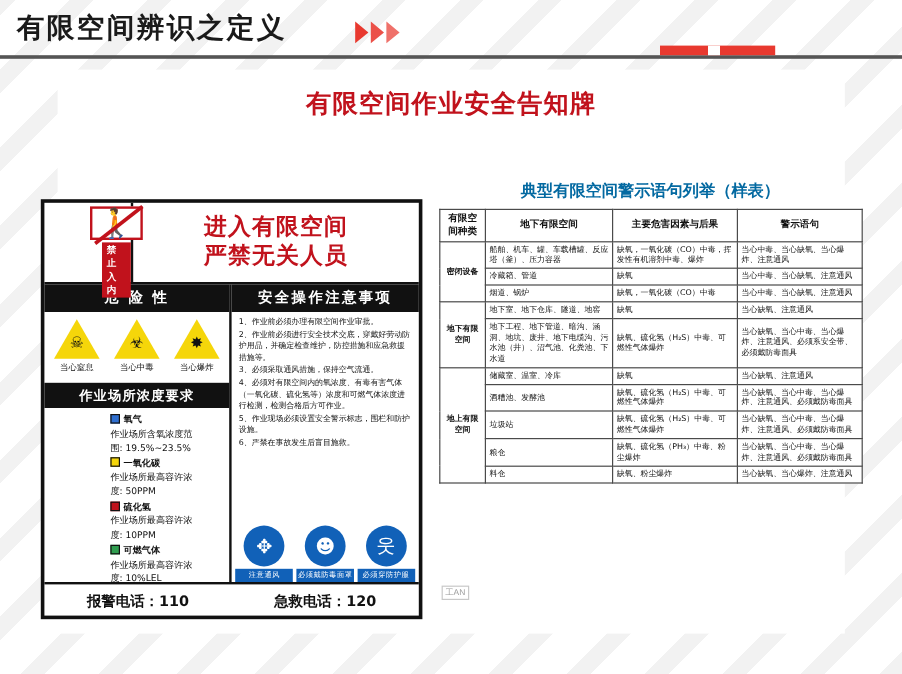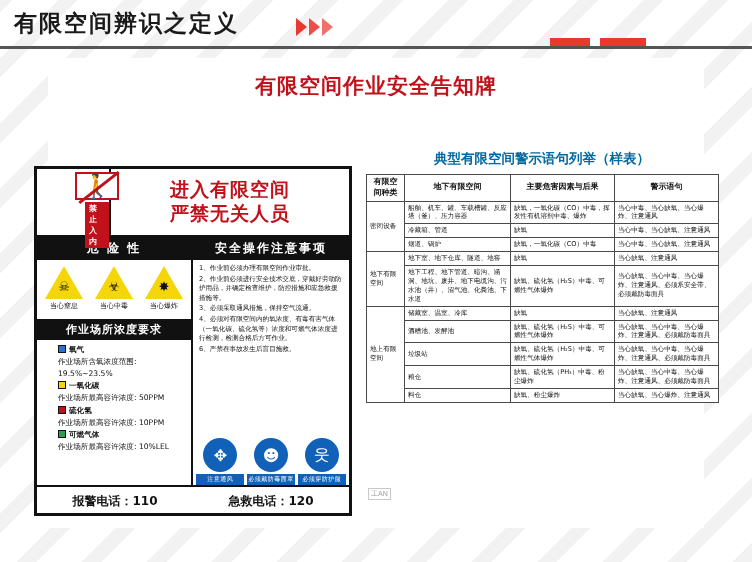--- a/index.html
+++ b/index.html
@@ -158,21 +158,21 @@
     width: 16px; text-align: center;
     font-size: 13px; color: #111; line-height: 1;
   }
   .hz-cap { font-size: 7px; color: #111; margin-top: 2px; }
 
   .conc-title {
     background: #111; color: #fff;
     text-align: center; font-size: 11px; font-weight: bold;
     padding: 3px 0; margin-top: 6px; letter-spacing: 1px;
   }
-  .conc-list { padding: 4px 21px 0; font-size: 7.6px; line-height: 1.55; color: #111; }
+  .conc-list { padding: 4px 21px 0; font-size: 7.6px; line-height: 1.55; color: #111; margin-left: 34px; }
   .conc-item { margin-bottom: 1px; }
   .conc-item .nm { font-weight: bold; }
   .sw {
     display: inline-block; width: 8px; height: 8px;
     border: 1px solid #111; margin-right: 3px;
     vertical-align: -1px;
   }
   .sw.b { background: #2f6fd0; }
   .sw.y { background: #f5d60a; }
   .sw.r { background: #c1121c; }
@@ -236,21 +236,21 @@
     background: #ffffff;
     font-weight: bold;
     font-size: 8px;
     text-align: center;
   }
   col.c1 { width: 38px; }
   col.c2 { width: 106px; }
   col.c3 { width: 104px; }
   col.c4 { width: 104px; }
   td.cat {
-    font-weight: normal; font-size: 7.6px;
+    text-align: center; font-weight: bold; font-size: 7.6px;
     letter-spacing: 0; line-height: 1.25;
   }
   .table-mark {
     position: absolute; left: 368px; top: 488px;
     font-size: 7px; color: #9a9a9a;
     border: 1px solid #c8c8c8;
     padding: 0 2px;
     z-index: 8;
   }
 </style>
@@ -337,20 +337,21 @@
       </div>
     </div>
 
     <div class="col-right">
       <div class="blk-title">安全操作注意事项</div>
       <div class="ops-list">
         <div>1、作业前必须办理有限空间作业审批。</div>
         <div>2、作业前必须进行安全技术交底，穿戴好劳动防护用品，并确定检查维护，防控措施和应急救援措施等。</div>
         <div>3、必须采取通风措施，保持空气流通。</div>
         <div>4、必须对有限空间内的氧浓度、有毒有害气体（一氧化碳、硫化氢等）浓度和可燃气体浓度进行检测，检测合格后方可作业。</div>
+        <div>5、作业现场必须设置安全警示标志，围栏和防护设施。</div>
         <div>6、严禁在事故发生后盲目施救。</div>
       </div>
       <div class="ppe-row">
         <div class="ppe">
           <div class="ppe-circle">✥</div>
           <div class="ppe-cap">注意通风</div>
         </div>
         <div class="ppe">
           <div class="ppe-circle">☻</div>
           <div class="ppe-cap">必须戴防毒面罩</div>

